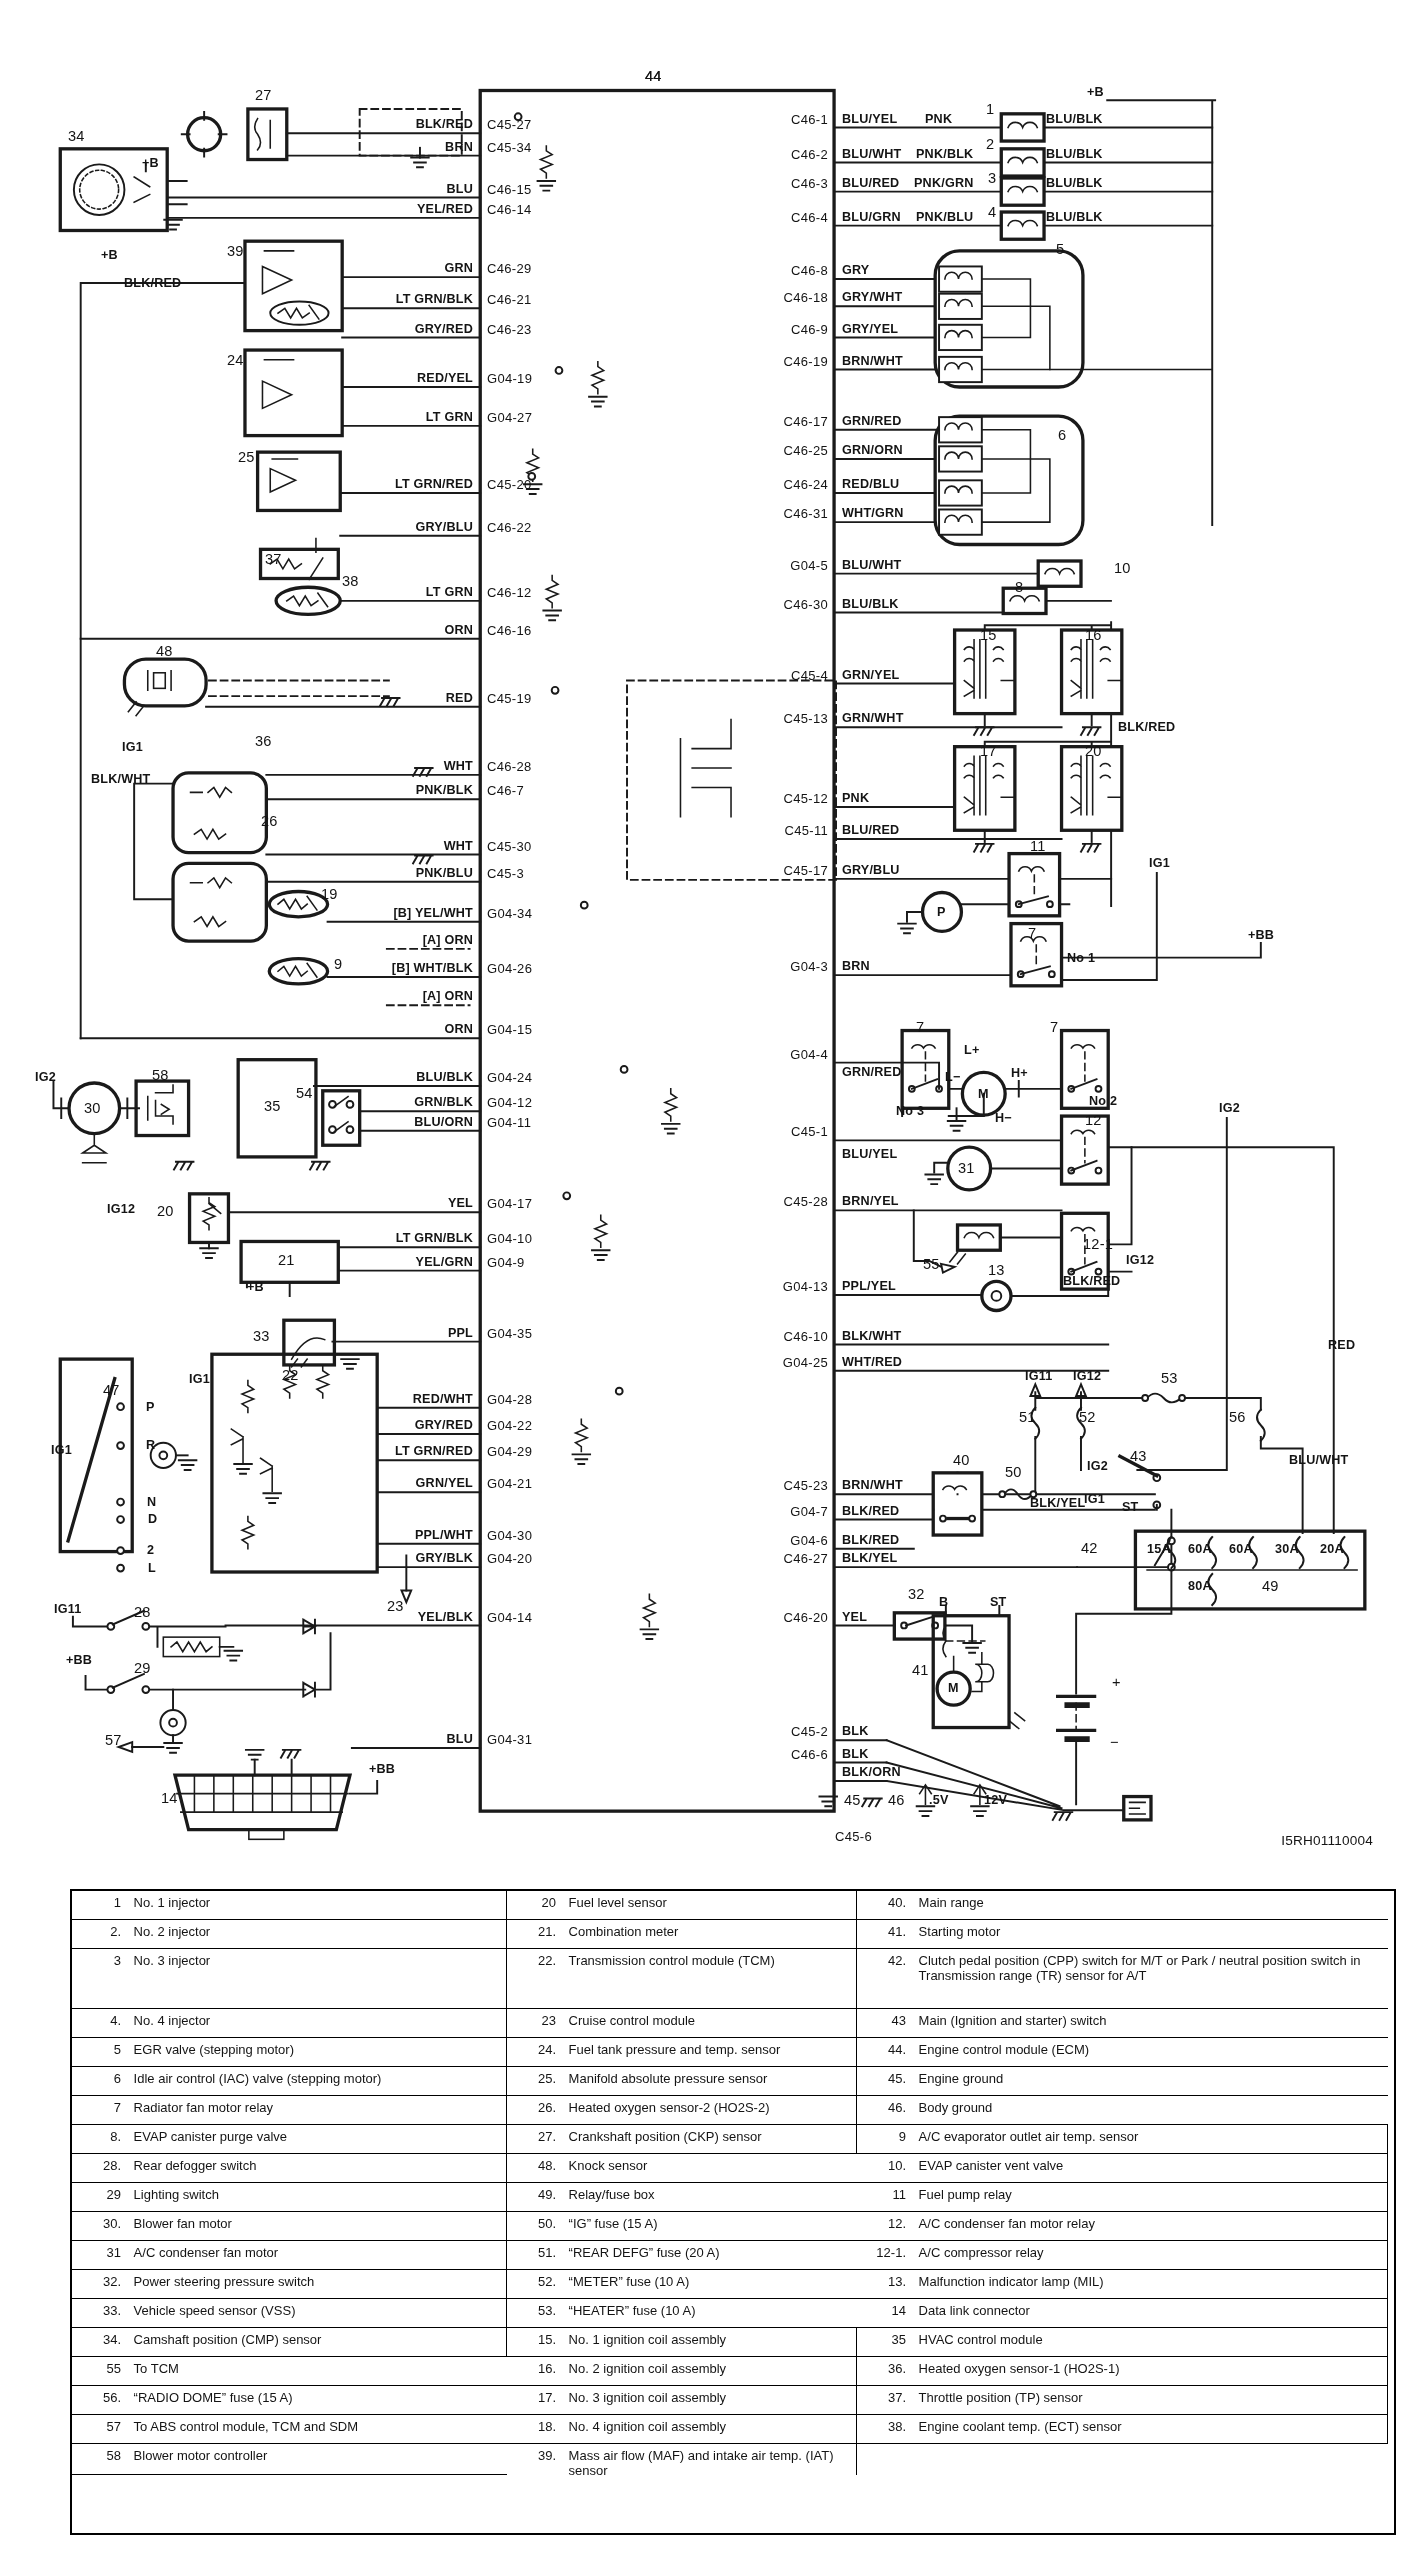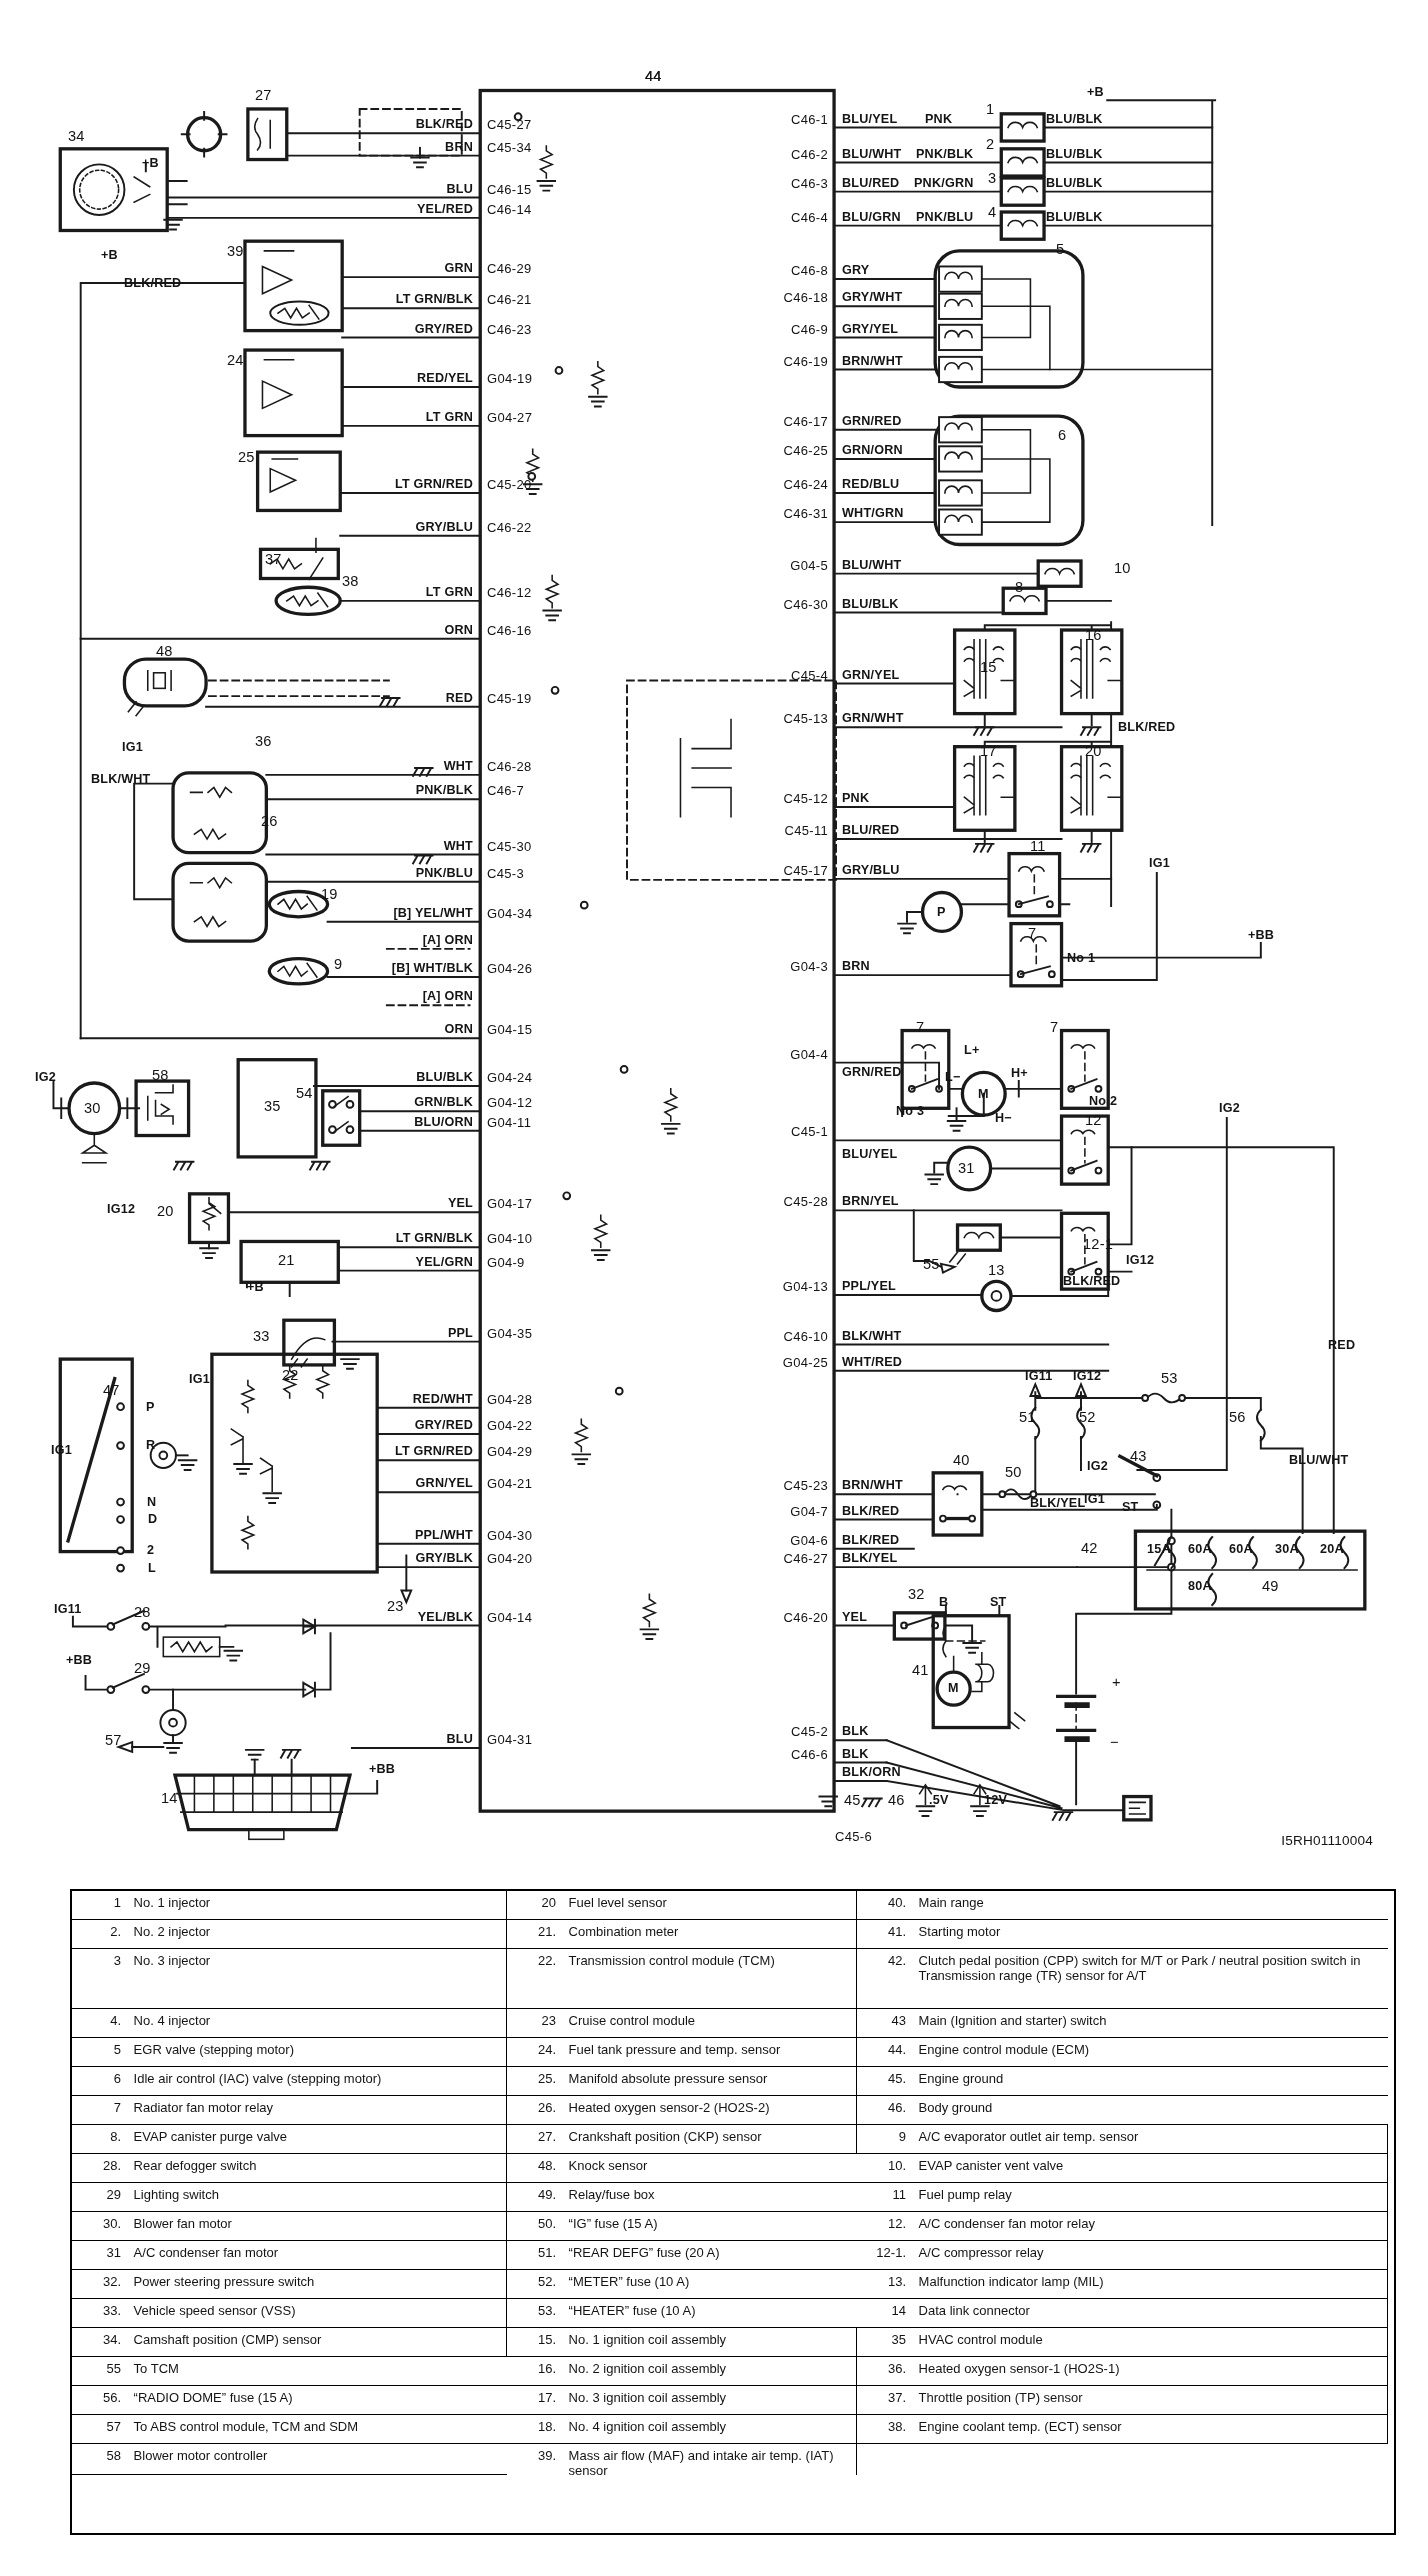--- a/index.html
+++ b/index.html
@@ -629,21 +629,21 @@
         <div class="lab " style="left: 916px; top: 217px;">PNK/BLU</div>
         <div class="lab " style="left: 1046px; top: 119px;">BLU/BLK</div>
         <div class="lab " style="left: 1046px; top: 154px;">BLU/BLK</div>
         <div class="lab " style="left: 1046px; top: 183px;">BLU/BLK</div>
         <div class="lab " style="left: 1046px; top: 217px;">BLU/BLK</div>
         <div class="lab " style="left: 1087px; top: 92px;">+B</div>
         <div class="lab num" style="left: 1056px; top: 249px;">5</div>
         <div class="lab num" style="left: 1058px; top: 435px;">6</div>
         <div class="lab num" style="left: 1114px; top: 568px;">10</div>
         <div class="lab num" style="left: 1015px; top: 587px;">8</div>
-        <div class="lab num" style="left: 980px; top: 667px;">15</div>
+        <div class="lab num" style="left: 980px; top: 635px;">15</div>
         <div class="lab num" style="left: 1085px; top: 635px;">16</div>
         <div class="lab num" style="left: 980px; top: 751px;">17</div>
         <div class="lab num" style="left: 1085px; top: 751px;">20</div>
         <div class="lab " style="left: 1118px; top: 727px;">BLK/RED</div>
         <div class="lab num" style="left: 1030px; top: 846px;">11</div>
         <div class="lab " style="left: 1149px; top: 863px;">IG1</div>
         <div class="lab " style="left: 937px; top: 912px;">P</div>
         <div class="lab " style="left: 1248px; top: 935px;">+BB</div>
         <div class="lab num" style="left: 1028px; top: 933px;">7</div>
         <div class="lab " style="left: 1067px; top: 958px;">No 1</div>

